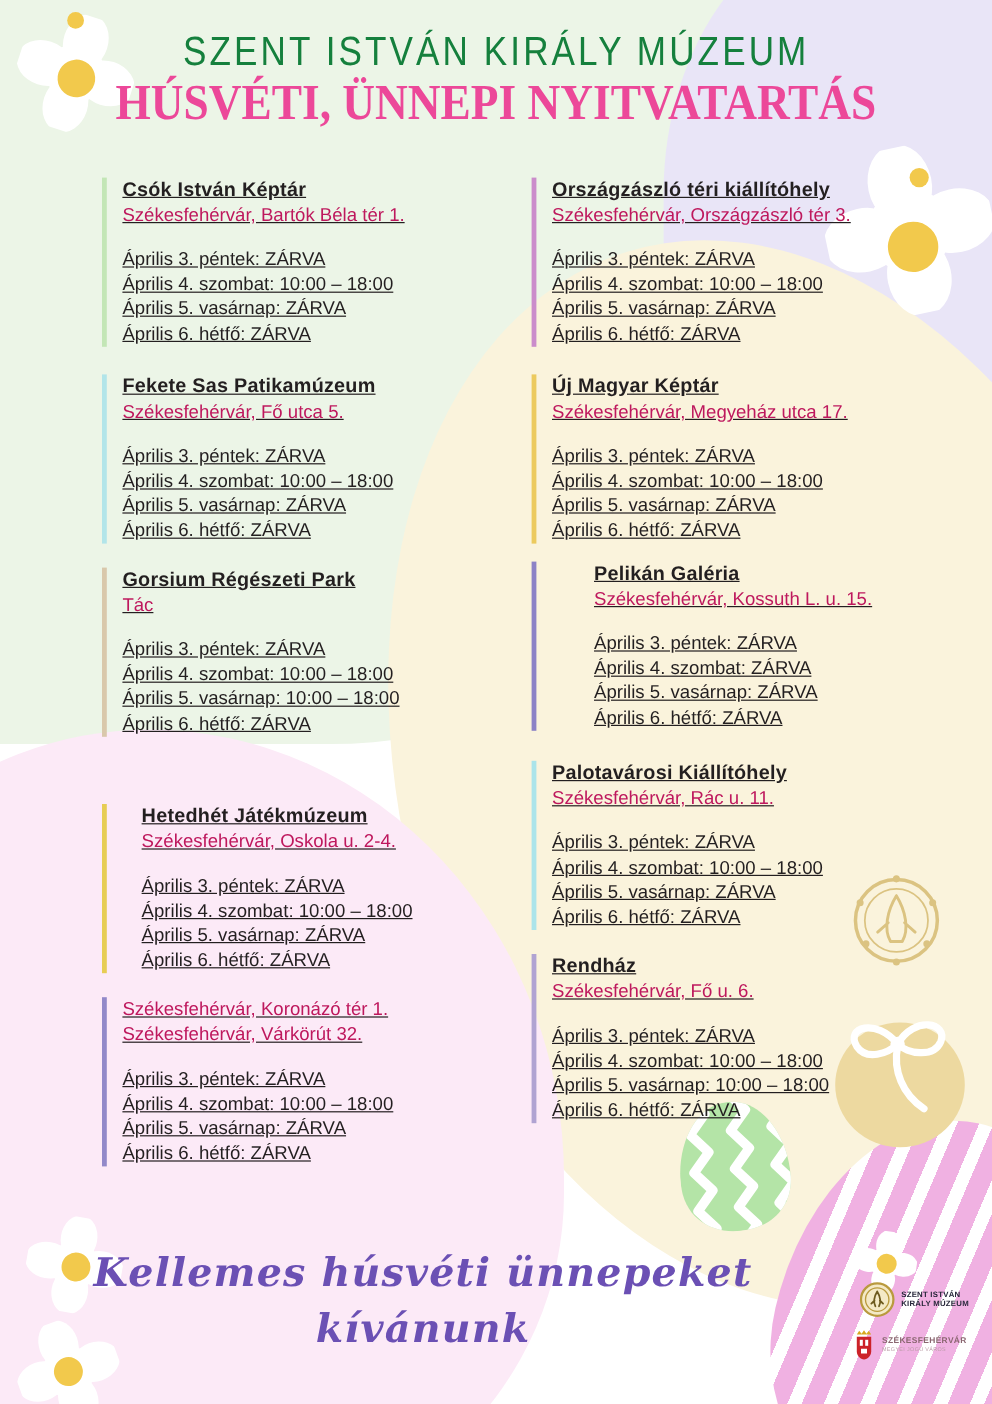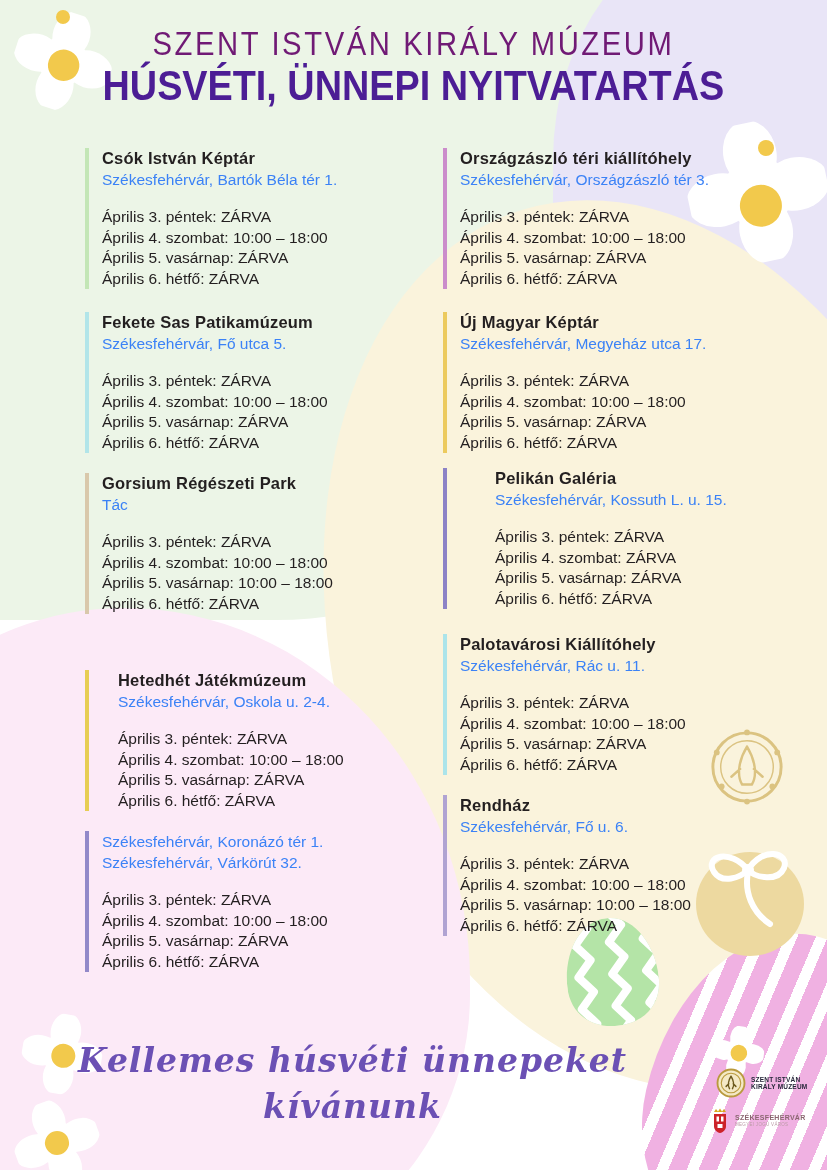--- a/index.html
+++ b/index.html
@@ -14,33 +14,33 @@
   .bg-lavender{left:553px; top:-70px; width:420px; height:640px; background:#e9e5f7;
     border-radius:42% 0 0 55% / 36% 0 0 46%;}
   .bg-cream{left:330px; top:190px; width:650px; height:905px; background:#faf3dc;
     border-radius:50% 50% 48% 48% / 54% 54% 46% 46%; transform:rotate(-17deg);}
   .bg-pink{left:-160px; top:608px; width:630px; height:680px; background:#fceaf7;
     border-radius:46% 56% 50% 0 / 40% 56% 44% 0;}
   
   .flower{position:absolute; z-index:2;}
   
   .hdr{position:absolute; left:0; width:827px; text-align:center; z-index:3;}
-  #museum-title{top:24px; color:#701a75;}
+  #museum-title{top:24px; color:#15803d;}
   #museum-title .tt{display:inline-block; font-size:34px; letter-spacing:3px;
      transform:scaleX(0.86); transform-origin:center; white-space:nowrap;}
-  #poster-title{top:62px; color:#4c1d95;}
+  #poster-title{top:62px; color:#ec4899;font-family:Liberation Serif, serif;}
   #poster-title .tt{display:inline-block; font-size:42px; font-weight:bold; letter-spacing:0px;
      transform:scaleX(0.9); transform-origin:center; white-space:nowrap;}
   
   .col{position:absolute; top:148px; width:348px; z-index:3;}
   #col-left{left:85px;}
   #col-right{left:443px;}
-  .venue{border-left:4px solid #ccc; padding-left:13px; color:#231f20;}
+  .venue{border-left:4px solid #ccc; padding-left:13px; color:#231f20;text-decoration:underline;}
   .venue-name{font-size:16.5px; font-weight:bold; line-height:21px; letter-spacing:.2px;}
-  .venue-address{font-size:15.5px; color:#3b82f6; line-height:21px;}
+  .venue-address{font-size:15.5px; color:#be185d; line-height:21px;}
   .venue-hours{list-style:none; margin:17px 0 0 0; padding:0;}
   .venue-hours li{font-size:15.5px; line-height:20.5px;}
   #col-left .venue:nth-child(1){margin-bottom:23px;}
   #col-left .venue:nth-child(2){margin-bottom:20px;}
   #col-left .venue:nth-child(3){margin-bottom:56px;}
   #col-left .venue:nth-child(4){margin-bottom:20px;padding-left:29px;}
   #col-right .venue:nth-child(1){margin-bottom:23px;}
   #col-right .venue:nth-child(2){margin-bottom:15px;}
   #col-right .venue:nth-child(3){margin-bottom:25px;padding-left:48px;}
   #col-right .venue:nth-child(4){margin-bottom:20px;}

